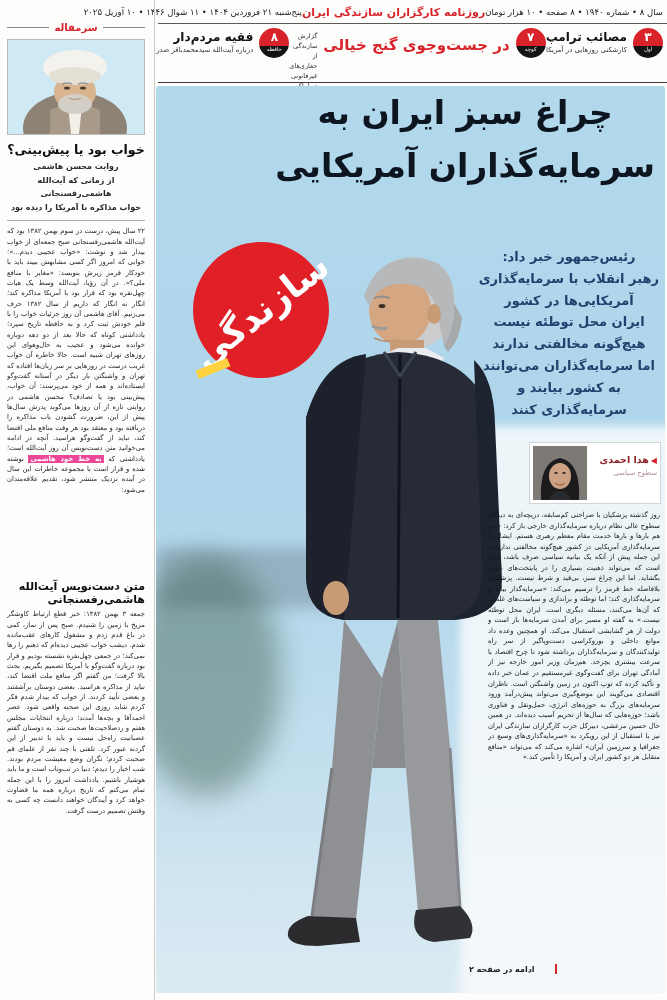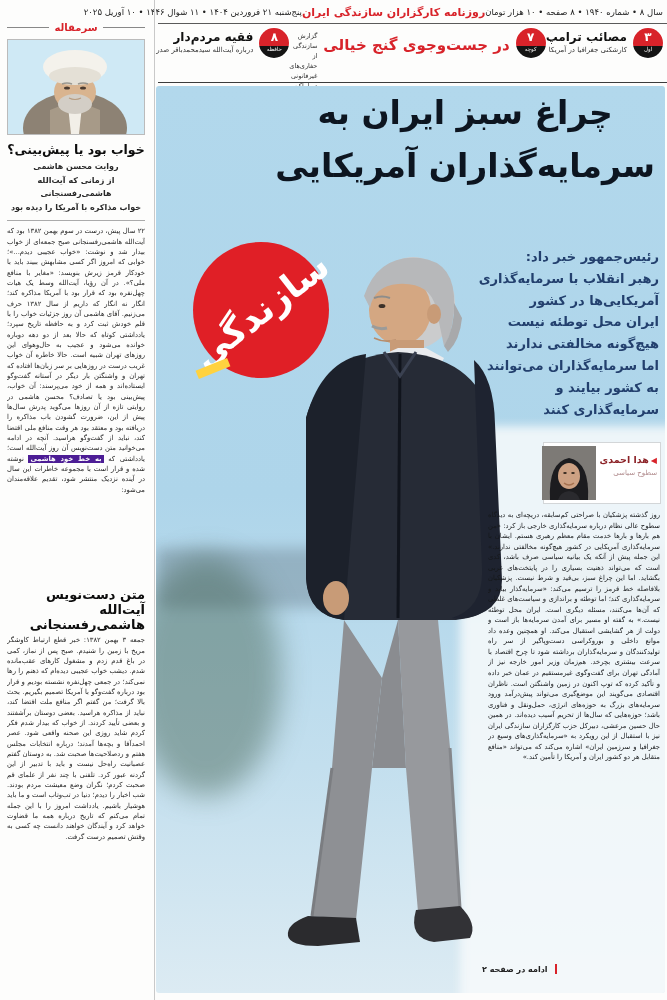--- a/index.html
+++ b/index.html
@@ -32,75 +32,75 @@
   .left-col{position:absolute;left:0;top:16px;width:152px;height:717px;padding:6px 7px;box-sizing:border-box;}
   .edit-label-row{display:flex;align-items:center;gap:5px;margin-bottom:6px;}
   .edit-label-row .line{flex:1;height:1px;background:#888;}
   .edit-label{font-size:10px;font-weight:bold;color:#d8232a;}
   .edit-photo{width:100%;height:96px;background:#cfe9f5;overflow:hidden;border:1px solid #bbb;box-sizing:border-box;}
   .edit-headline{font-size:12.5px;font-weight:900;color:#0d0d0d;text-align:center;margin-top:7px;}
   .edit-sub{font-size:8px;font-weight:bold;color:#2a2a2a;text-align:center;line-height:1.7;margin-top:3px;}
   .edit-divider{height:1px;background:#aaa;margin:6px 0 5px;}
   .edit-body{font-size:6.8px;line-height:1.52;text-align:justify;color:#1f1f1f;}
   .edit-body-1{height:342px;overflow:hidden;}
-  .hl{background:#4c1d95;color:#fff;padding:0 2px;font-weight:bold;}
-  .edit-subhead{font-size:13px;font-weight:900;color:#0d0d0d;margin:19px 0 3px;}
+  .hl{background:#ec4899;color:#fff;padding:0 2px;font-weight:bold;}
+  .edit-subhead{font-size:11px;font-weight:900;color:#0d0d0d;margin:12px 0 3px;}
   .edit-body-3{height:396px;overflow:hidden;}
   
   .main-photo{position:absolute;left:156px;top:86px;width:509px;height:907px;
     background:linear-gradient(180deg,#b2d8ec 0%,#aed5ea 45%,#c3dfee 75%,#dcebf3 100%);
     overflow:hidden;border-radius:3px;}
   .bg-wall{position:absolute;left:0;top:462px;width:100%;height:60px;background:rgba(96,116,128,.38);filter:blur(7px);}
   .bg-green{position:absolute;left:-25px;top:470px;width:150px;height:240px;background:rgba(64,96,78,.45);filter:blur(14px);border-radius:50%;}
   .bg-building{position:absolute;right:-10px;top:340px;width:215px;height:600px;background:rgba(246,249,250,.88);filter:blur(5px);}
   .main-headline{position:absolute;top:0px;right:10px;text-align:center;
     font-weight:900;color:#0d1520;font-size:33px;line-height:1.62;white-space:nowrap;}
-  .main-deck{position:absolute;top:160px;right:6px;width:180px;text-align:right;
+  .main-deck{position:absolute;top:160px;right:6px;width:180px;text-align:center;
     font-weight:bold;color:#23406e;font-size:13px;line-height:1.68;}
   .main-deck div{white-space:nowrap;}
   
   .logo-circle{position:absolute;left:37px;top:156px;width:136px;height:136px;border-radius:50%;
     background:#e01f26;display:flex;align-items:center;justify-content:center;}
   .logo-text{transform:rotate(-38deg);color:#fff;font-size:36px;font-weight:bold;white-space:nowrap;}
   .logo-tag{position:absolute;left:40px;top:278px;width:34px;height:9px;background:#ffd23f;transform:rotate(-22deg);}
   .man-photo{position:absolute;left:92px;top:162px;width:268px;height:745px;}
   
-  .byline-card{position:absolute;right:4px;top:356px;width:118px;height:62px;background:#fff;
+  .byline-card{position:absolute;right:4px;top:356px;width:132px;height:62px;background:#fff;
     border:1px solid #d3d6d8;box-sizing:border-box;display:flex;flex-direction:row;padding:3px;gap:4px;}
   .byline-text{flex:1;padding-top:8px;text-align:right;}
   .byline-name{font-size:9.5px;font-weight:bold;color:#8c2227;white-space:nowrap;}
   .byline-marker{color:#d8232a;font-size:8px;margin-left:2px;}
   .byline-role{font-size:7px;color:#b08a8c;margin-top:4px;}
   .byline-photo{width:54px;height:54px;flex:0 0 54px;overflow:hidden;background:#7d7a76;}
   
   .article-body{position:absolute;right:5px;top:424px;width:172px;height:448px;
     font-size:6.8px;line-height:1.55;text-align:justify;color:#16181a;overflow:hidden;}
   .continuation{position:absolute;right:108px;top:878px;font-size:8px;font-weight:bold;color:#222;
-    display:flex;align-items:center;gap:7px;white-space:nowrap;}
+    display:flex;align-items:center;gap:20px;white-space:nowrap;}
   .cont-bar{display:inline-block;width:2.5px;height:10px;background:#d8232a;}
 </style>
 </head>
 <body>
 
 <div class="top-row">
   <span class="issue-info">سال ۸ • شماره ۱۹۴۰ • ۸ صفحه • ۱۰ هزار تومان</span>
   <span class="paper-name">روزنامه کارگزاران سازندگی ایران</span>
   <span class="date-line">پنج‌شنبه ۲۱ فروردین ۱۴۰۴ • ۱۱ شوال ۱۴۴۶ • ۱۰ آوریل ۲۰۲۵</span>
 </div>
 <div class="header-rule"></div>
 
 <div class="teasers">
   <div class="teaser">
     <div class="badge">
       <div class="num">۳</div>
       <div class="sec">اول</div>
     </div>
     <div class="t-col">
       <span class="t-title">مصائب ترامپ</span>
-      <span class="t-sub">کارشکنی جغرافیا در آمریکا</span>
+      <span class="t-sub">کارشکنی روزهایی در آمریکا</span>
     </div>
   </div>
   <div class="teaser">
     <div class="badge">
       <div class="num">۷</div>
       <div class="sec">کوچه</div>
     </div>
     <span class="t-big">در جست‌وجوی گنج خیالی</span>
     <div class="t-sub3">
         <div>گزارش سازندگی از حفاری‌های</div>

